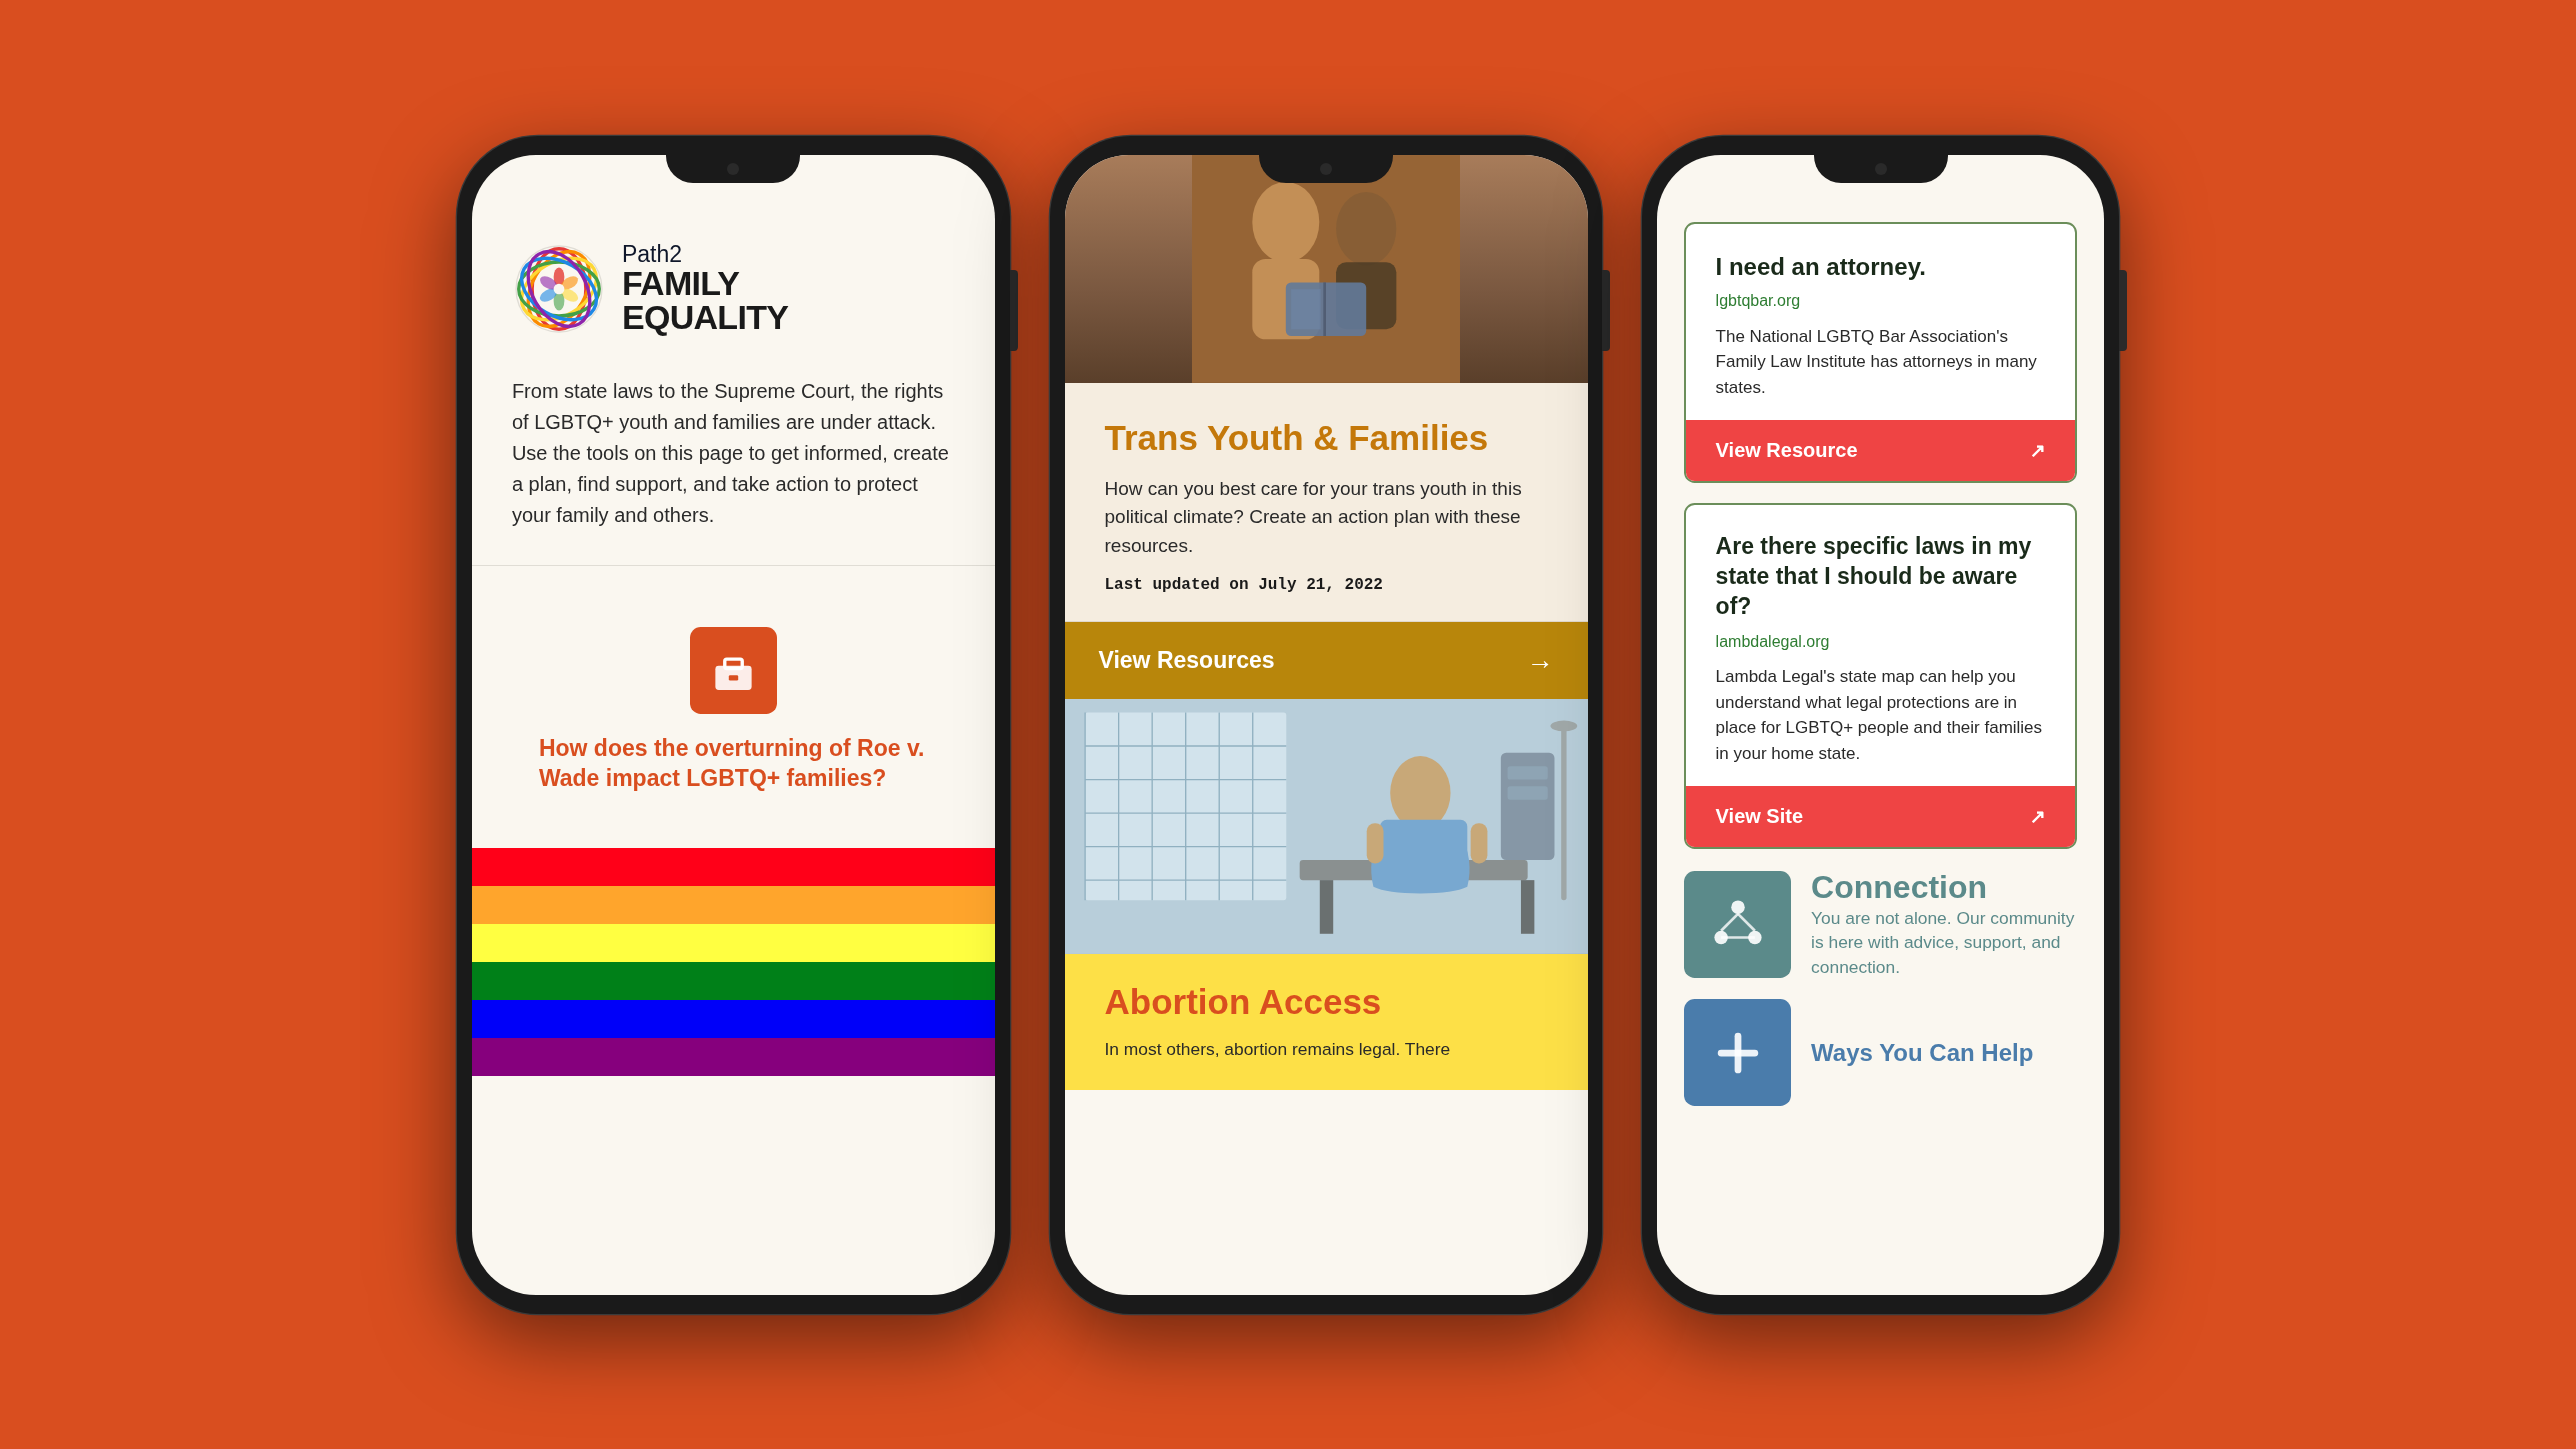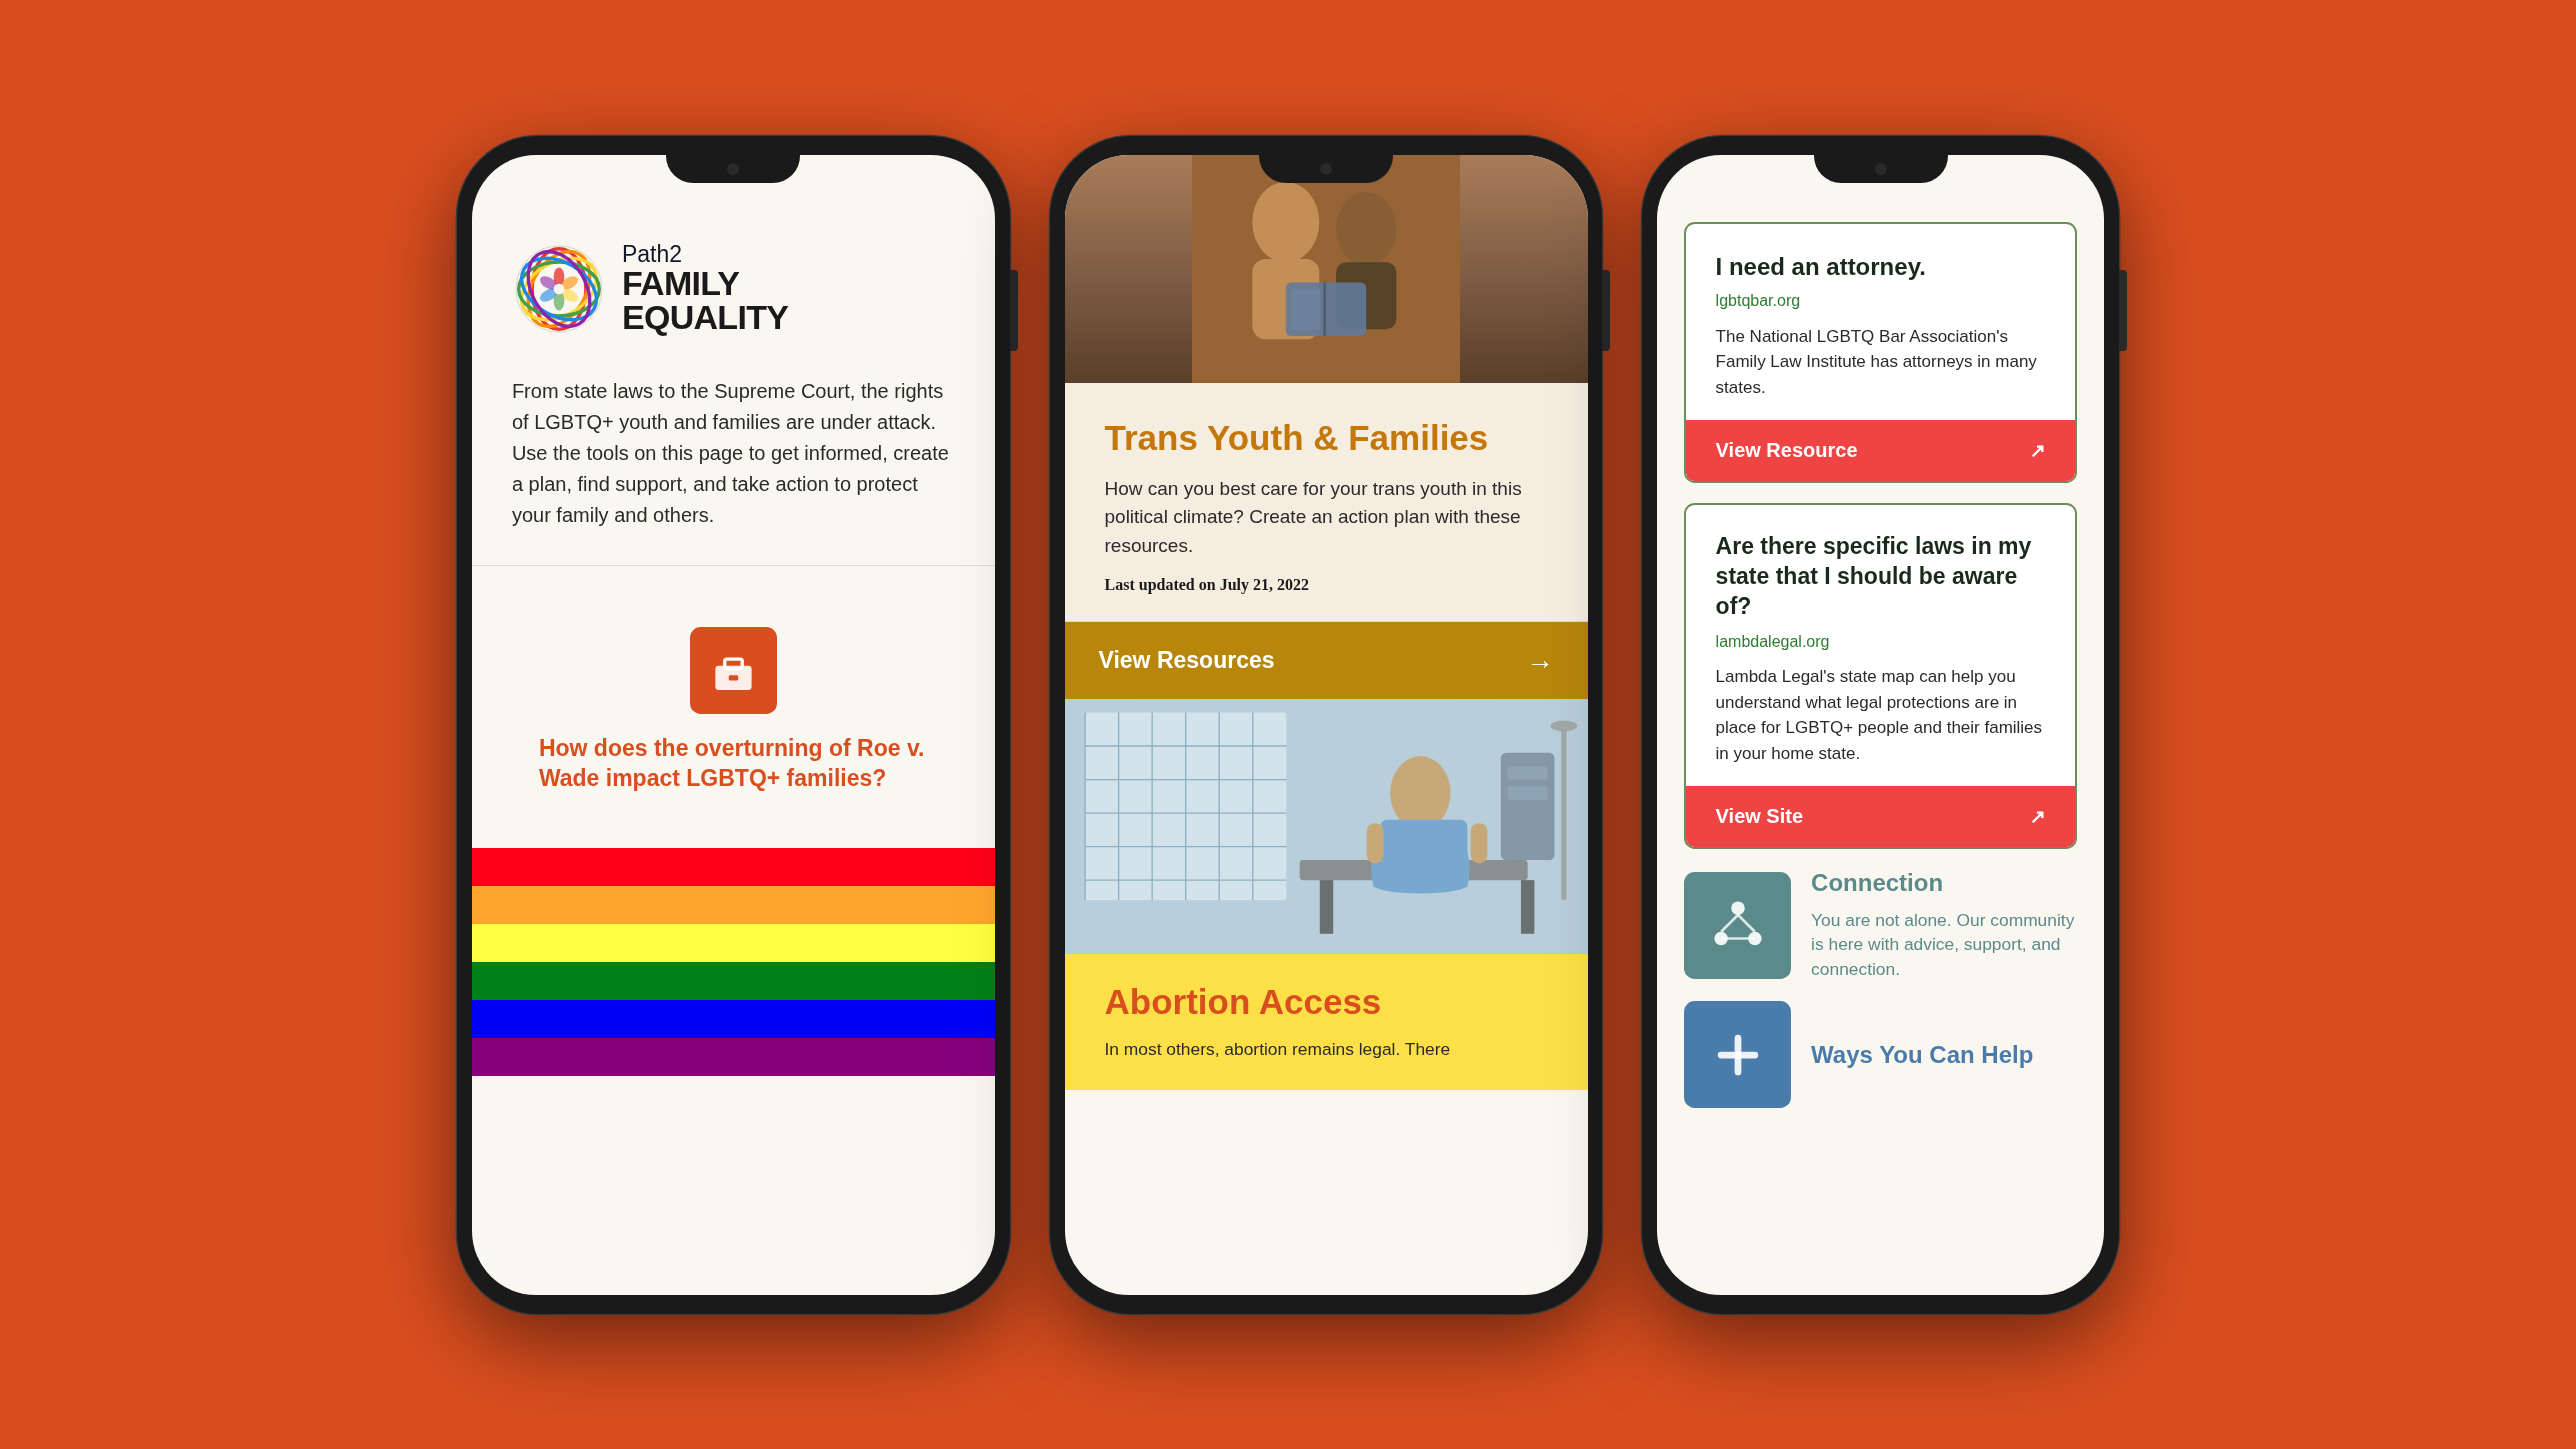--- a/index.html
+++ b/index.html
@@ -256,21 +256,21 @@
       color: #2a2a2a;
       line-height: 1.5;
       margin-bottom: 16px;
       font-family: Arial, sans-serif;
     }
 
     .mid-card-date {
       font-size: 16px;
       font-weight: 700;
       color: #1a1a1a;
-      font-family: Liberation Serif, serif;
+      font-family: Liberation Mono, monospace;
       margin-bottom: 0;
     }
 
     .view-resources-btn {
       display: flex;
       align-items: center;
       justify-content: space-between;
       background: #B8860B;
       color: white;
       padding: 23px 34px;
@@ -408,24 +408,24 @@
       flex-shrink: 0;
       font-size: 47px;
       color: white;
     }
 
     .connection-text-area {
       flex: 1;
     }
 
     .connection-title {
-      font-size: 24px;
+      font-size: 32px;
       font-weight: 700;
       color: #5B8A8A;
-      margin-bottom: 11px;
+      margin-bottom: 0;
       font-family: Arial, sans-serif;
     }
 
     .connection-desc {
       font-size: 17.4px;
       color: #5B8A8A;
       line-height: 1.4;
       font-family: Arial, sans-serif;
     }
 

